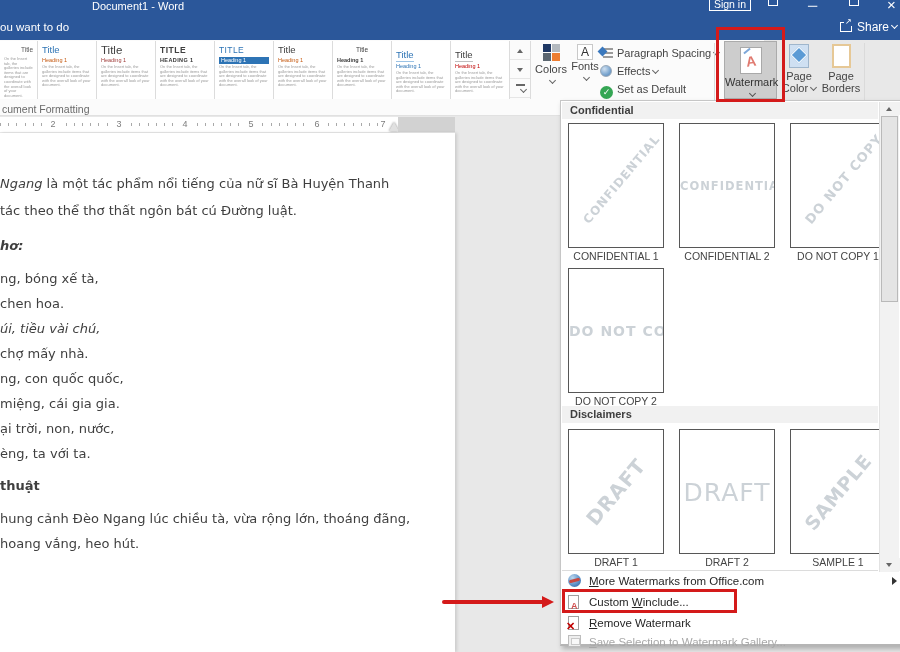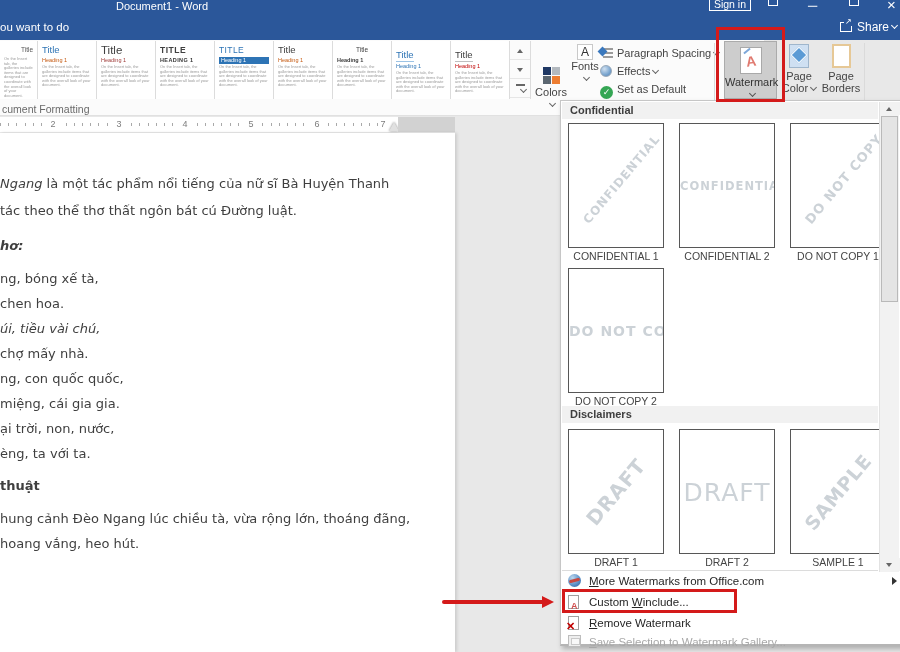--- a/index.html
+++ b/index.html
@@ -9,21 +9,21 @@
     --canvas-gray:#e8e8e8;
     --pressed-gray:#cdcdcd;
     --accent-blue:#2e74b5;
   }
   *{margin:0;padding:0;box-sizing:border-box;}
   body{background:#666;font-family:"Liberation Sans",sans-serif;}
   #app{position:relative;width:900px;height:652px;overflow:hidden;background:var(--canvas-gray);margin:0 auto;}
 
   
   .titlebar{position:absolute;left:0;top:0;width:900px;height:40px;background:var(--titlebar-blue);color:#fff;}
-  .doc-title{position:absolute;left:72px;top:0px;width:180px;text-align:center;font-size:11px;color:#fff;white-space:nowrap;}
+  .doc-title{position:absolute;left:48px;top:0px;width:180px;text-align:center;font-size:11px;color:#fff;white-space:nowrap;}
   .signin{position:absolute;left:709px;top:-4px;width:42px;height:15px;border:1px solid #fff;font-size:10.5px;text-align:center;line-height:15px;color:#fff;}
   .winbtn{position:absolute;top:-6px;color:#fff;font-size:13px;}
   .wc-box{width:10px;height:11px;border:1px solid #fff;}
   .tellme{position:absolute;left:0px;top:21px;font-size:11.5px;color:#fff;}
   .share{position:absolute;left:840px;top:20px;height:18px;color:#fff;font-size:12px;}
   .share-ic{display:inline-block;width:12px;height:10px;border:1px solid #fff;position:relative;top:1px;margin-right:5px;}
   .share-ic::after{content:"↗";position:absolute;left:3px;top:-6px;font-size:8px;color:#fff;background:var(--titlebar-blue);padding:0 1px;}
   .chev{display:inline-block;width:5px;height:5px;border-right:1px solid currentColor;border-bottom:1px solid currentColor;transform:rotate(45deg);vertical-align:middle;margin-left:3px;position:relative;top:-2px;}
 
   
@@ -187,21 +187,21 @@
         </div>
       <div class="gs-cell">
           <span class="tri-dn"></span>
         </div>
       <div class="gs-cell gs-more">
           <span class="bar"></span>
           <span class="chev" style="position:absolute;left:8px;top:8px;color:#666;"></span>
         </div>
     </div>
 
-    <div class="big-btn" style="left:533px;top:4px;width:36px;margin-top:23px;">
+    <div class="big-btn" style="left:533px;top:4px;width:36px;">
       <span class="colors-ic">
         <i style="left:0;top:0;background:#1f3864;"></i><i style="left:9px;top:0;background:#b3b9bf;"></i>
         <i style="left:0;top:9px;background:#5b6670;"></i><i style="left:9px;top:9px;background:#ed7d31;"></i>
       </span>
       <div>Colors</div>
       <span class="chev" style="color:#666;"></span>
     </div>
 
     <div class="big-btn" style="left:570px;top:4px;width:30px;">
       <span class="fonts-ic">A</span>

